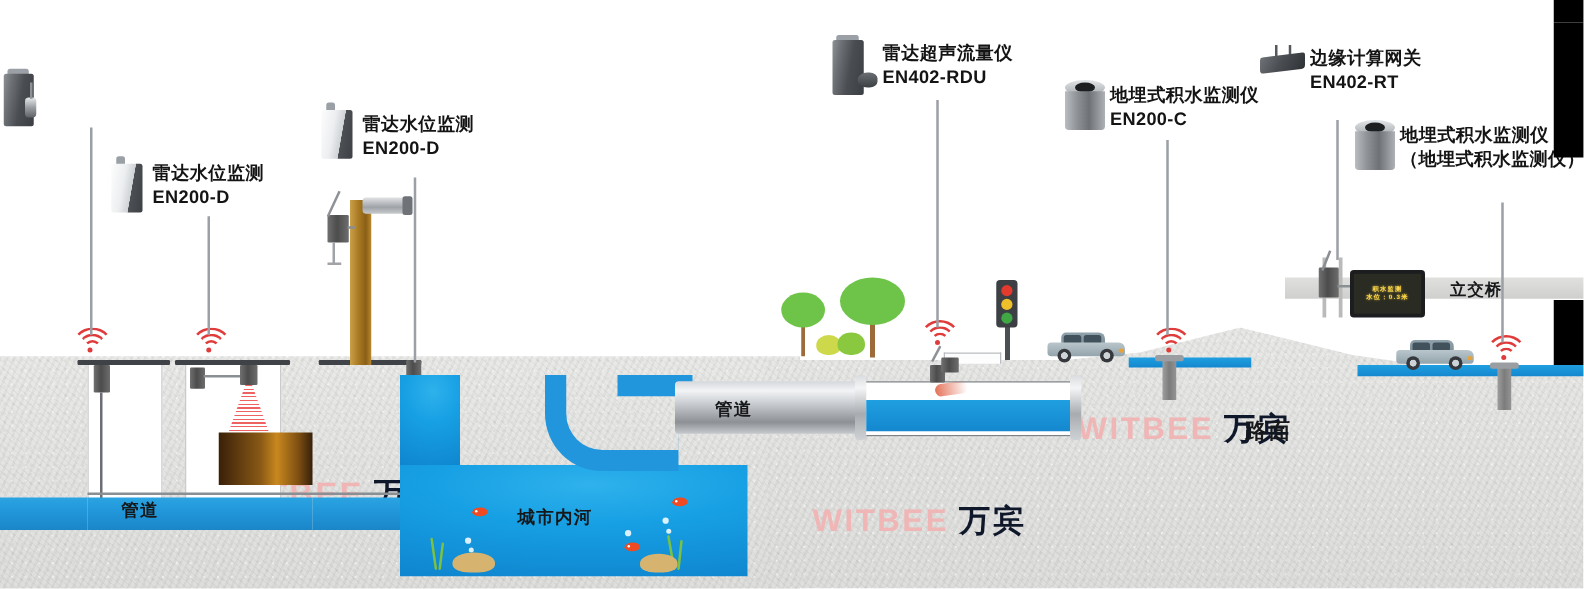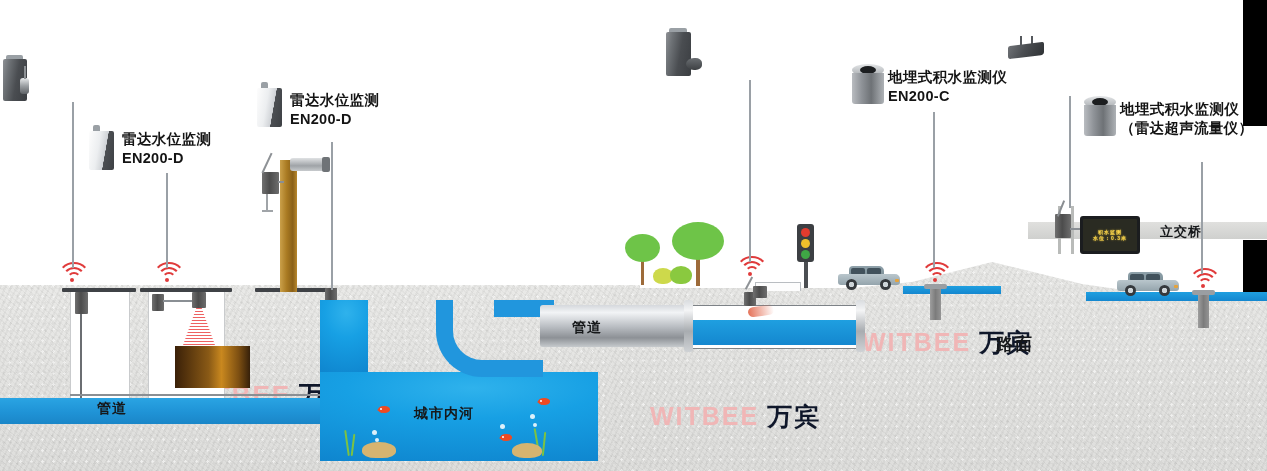--- a/index.html
+++ b/index.html
@@ -371,44 +371,52 @@
     <div class="l1">雷达水位监测</div>
     <div class="l2">EN200-D</div>
   </div>
 
   <div class="dev" style="left:665px;top:28px;width:30px;height:50px;">
     <div class="dev-top" style="left:4px;top:0;width:18px;height:5px;"></div>
     <div class="dev-body dev-dark" style="left:1px;top:4px;width:25px;height:44px;"></div>
   </div>
   <div style="position:absolute;left:686px;top:58px;width:16px;height:12px;border-radius:50% 40% 40% 50%;
        background:linear-gradient(180deg,#6a6e72,#3d4043);"></div>
+  <div class="label" style="left:706px;top:34px;">
+    <div class="l1">雷达超声流量仪</div>
+    <div class="l2">EN402-RDU</div>
+  </div>
 
   <div class="cyl" style="left:852px;top:64px;width:32px;height:42px;">
     <div class="rim" style="top:0;width:32px;height:12px;"></div>
     <div class="hole" style="left:8px;top:2px;width:16px;height:8px;"></div>
     <div class="side" style="top:9px;width:32px;height:31px;"></div>
   </div>
   <div class="label" style="left:888px;top:68px;">
     <div class="l1">地埋式积水监测仪</div>
     <div class="l2">EN200-C</div>
   </div>
 
   <div class="gw" style="left:1008px;top:36px;width:36px;height:24px;">
     <div class="ant" style="left:12px;"></div>
     <div class="ant" style="left:23px;"></div>
     <div class="base"></div>
   </div>
+  <div class="label" style="left:1048px;top:38px;">
+    <div class="l1">边缘计算网关</div>
+    <div class="l2">EN402-RT</div>
+  </div>
 
   <div class="cyl" style="left:1084px;top:96px;width:32px;height:42px;">
     <div class="rim" style="top:0;width:32px;height:12px;"></div>
     <div class="hole" style="left:8px;top:2px;width:16px;height:8px;"></div>
     <div class="side" style="top:9px;width:32px;height:31px;"></div>
   </div>
   <div class="label" style="left:1120px;top:100px;">
     <div class="l1">地埋式积水监测仪</div>
-    <div class="l2">（雷达超声流量仪）</div>
+    <div class="l2">（地埋式积水监测仪）</div>
   </div>
 
   <div style="position:absolute;left:1243px;top:0;width:24px;height:18px;background:#000;"></div>
   <div style="position:absolute;left:1243px;top:18px;width:24px;height:108px;background:#000;"></div>
   <div style="position:absolute;left:1243px;top:240px;width:24px;height:52px;background:#000;"></div>
 
 </div>
 
 </body></html>

